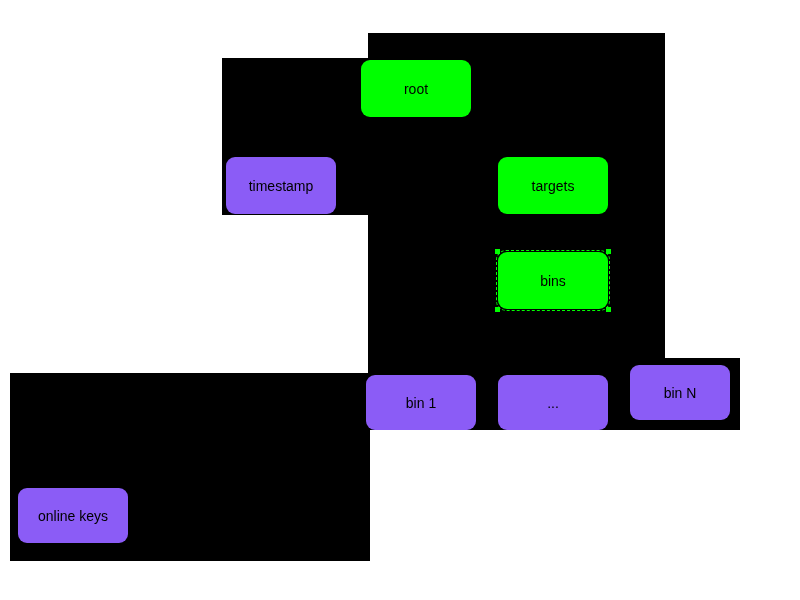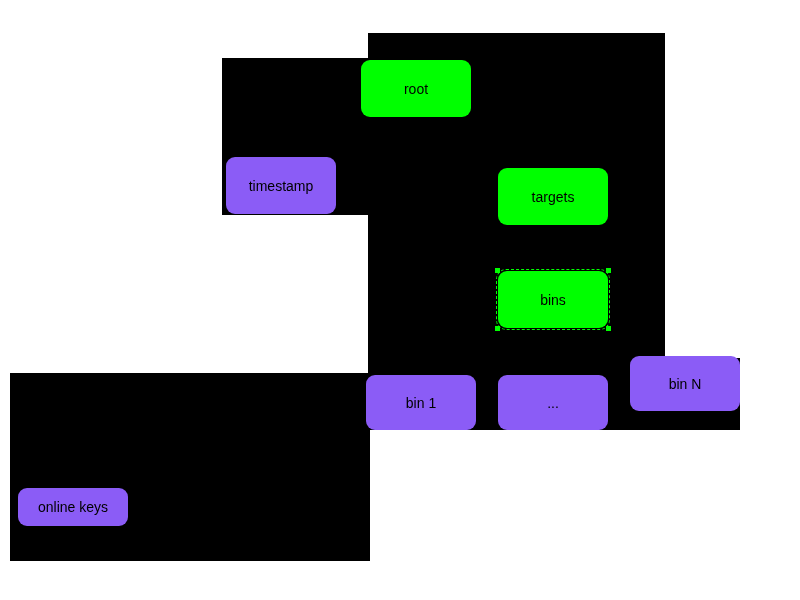--- a/index.html
+++ b/index.html
@@ -67,43 +67,43 @@
 
   <div class="node green" style="left:361px; top:60px; width:110px; height:57px;">
     <span>root</span>
   </div>
 
   <div class="node red" style="left:226px; top:157px; width:110px; height:57px;">
     <span>timestamp</span>
   </div>
 
 
-  <div class="node green" style="left:498px; top:168px; width:110px; height:57px;">
+  <div class="node green" style="left:498px; top:157px; width:110px; height:57px;">
     <span>targets</span>
   </div>
 
-  <div class="node green" style="left:498px; top:271px; width:110px; height:57px;">
+  <div class="node green" style="left:498px; top:252px; width:110px; height:57px;">
     <span class="sel-edge"></span>
     <span class="handle tl"></span>
     <span class="handle tr"></span>
     <span class="handle bl"></span>
     <span class="handle br"></span>
     <span>bins</span>
   </div>
 
   <div class="node red" style="left:366px; top:375px; width:110px; height:55px;">
     <span>bin 1</span>
   </div>
 
   <div class="node red" style="left:498px; top:375px; width:110px; height:55px;">
     <span>...</span>
   </div>
 
-  <div class="node red" style="left:630px; top:356px; width:110px; height:55px;align-items:center;">
+  <div class="node red" style="left:630px; top:365px; width:100px; height:55px;align-items:center;">
     <span>bin N</span>
   </div>
 
-  <div class="node red" style="left:18px; top:488px; width:110px; height:38px;">
+  <div class="node red" style="left:18px; top:488px; width:110px; height:55px;">
     <span>online keys</span>
   </div>
 
 
 </div>
 
 </body></html>

